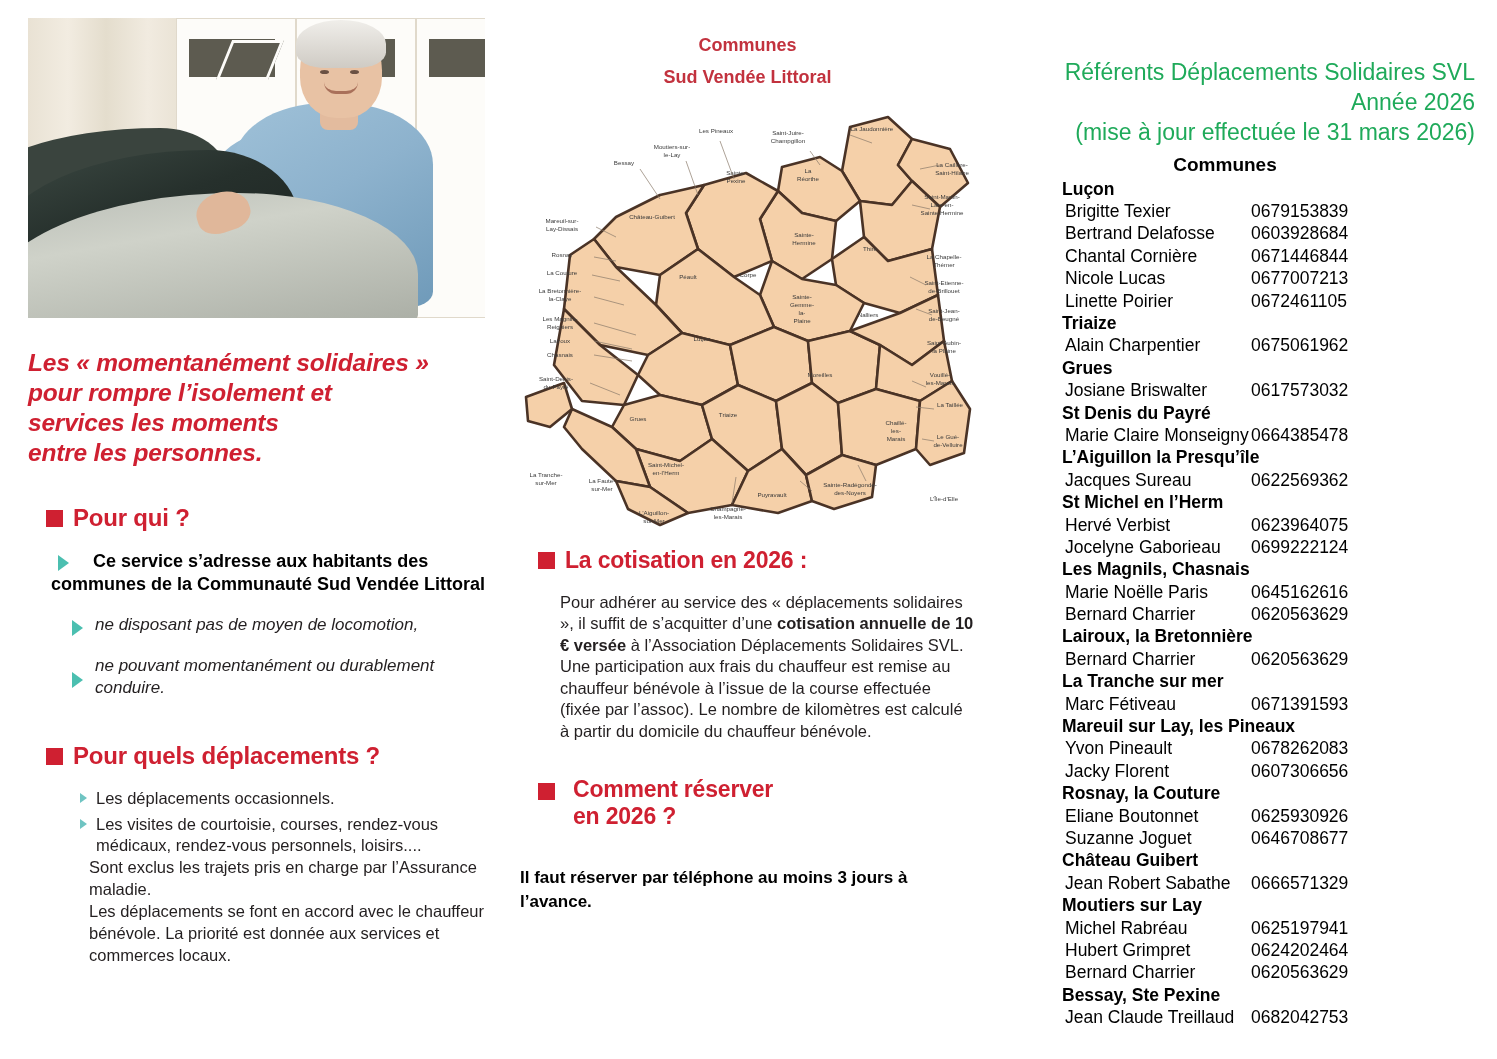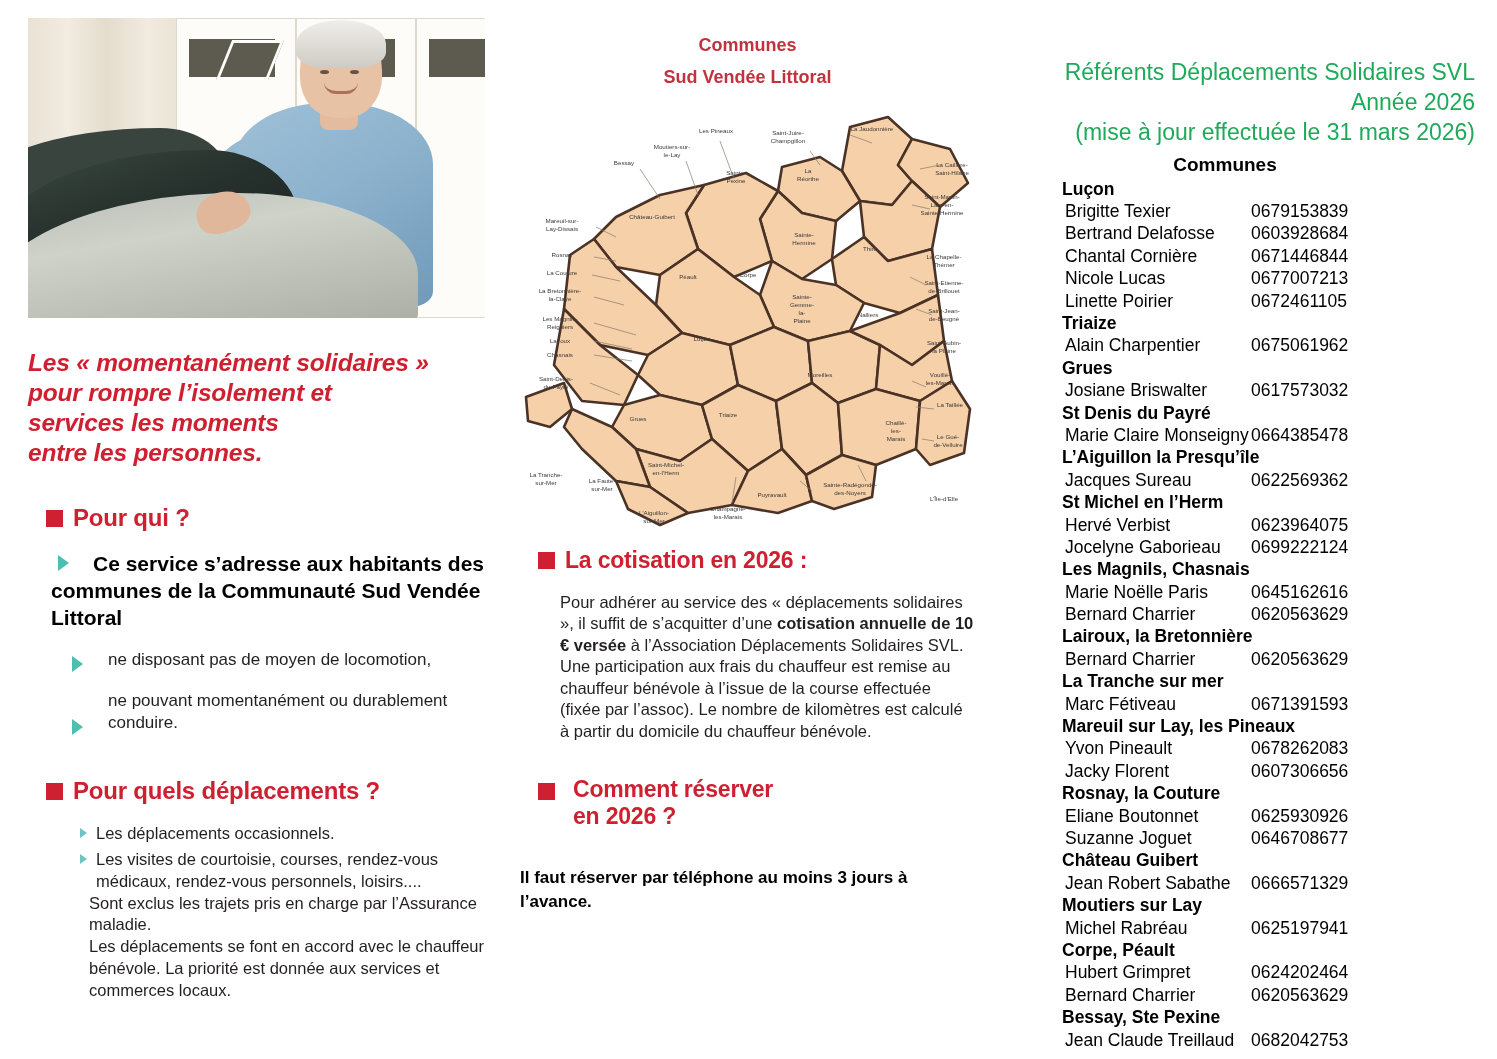--- a/index.html
+++ b/index.html
@@ -133,27 +133,27 @@
     border-bottom: 5px solid transparent;
     display: inline-block; flex: 0 0 auto;
   }
 
   #pourqui-lead {
     margin-top: 14px; display: flex; gap: 12px;
     align-items: flex-start; padding-left: 30px;
   }
   #pourqui-lead .tri { margin-top: 5px; }
   #pourqui-lead-text {
-    font-weight: bold; font-size: 21px; line-height: 1.3;
+    font-weight: bold; font-size: 18px; line-height: 1.3;
     color: #000; margin-left: -30px; text-indent: 42px;
   }
 
   .bullet-row {
-    display: flex; gap: 25px; align-items: flex-end;
-    padding-left: 44px; margin-top: 18px;
+    display: flex; gap: 12px; align-items: center;
+    padding-left: 44px; margin-top: 18px; font-style: italic;
   }
   .bullet-row .tri { margin-top: 5px; }
   .bullet-row .txt { font-size: 17px; line-height: 1.32; color: #231f20; }
 
   .bullet-row-sm {
     display: flex; gap: 9px; align-items: flex-start;
     padding-left: 52px; margin-top: 4px;
   }
   .bullet-row-sm .tri-sm { margin-top: 5px; }
   .bullet-row-sm .txt { font-size: 16.5px; line-height: 1.33; color: #231f20; }
@@ -566,21 +566,20 @@
       <div class="commune-head">Château Guibert</div>
       <div class="person-row">
         <span class="nm">Jean Robert Sabathe</span>
         <span class="ph">0666571329</span>
       </div>
       <div class="commune-head">Moutiers sur Lay</div>
       <div class="person-row">
         <span class="nm">Michel Rabréau</span>
         <span class="ph">0625197941</span>
       </div>
-      <div class="commune-head">Corpe, Péault</div>
       <div class="person-row">
         <span class="nm">Hubert Grimpret</span>
         <span class="ph">0624202464</span>
       </div>
       <div class="person-row">
         <span class="nm">Bernard Charrier</span>
         <span class="ph">0620563629</span>
       </div>
       <div class="commune-head">Bessay, Ste Pexine</div>
       <div class="person-row">

